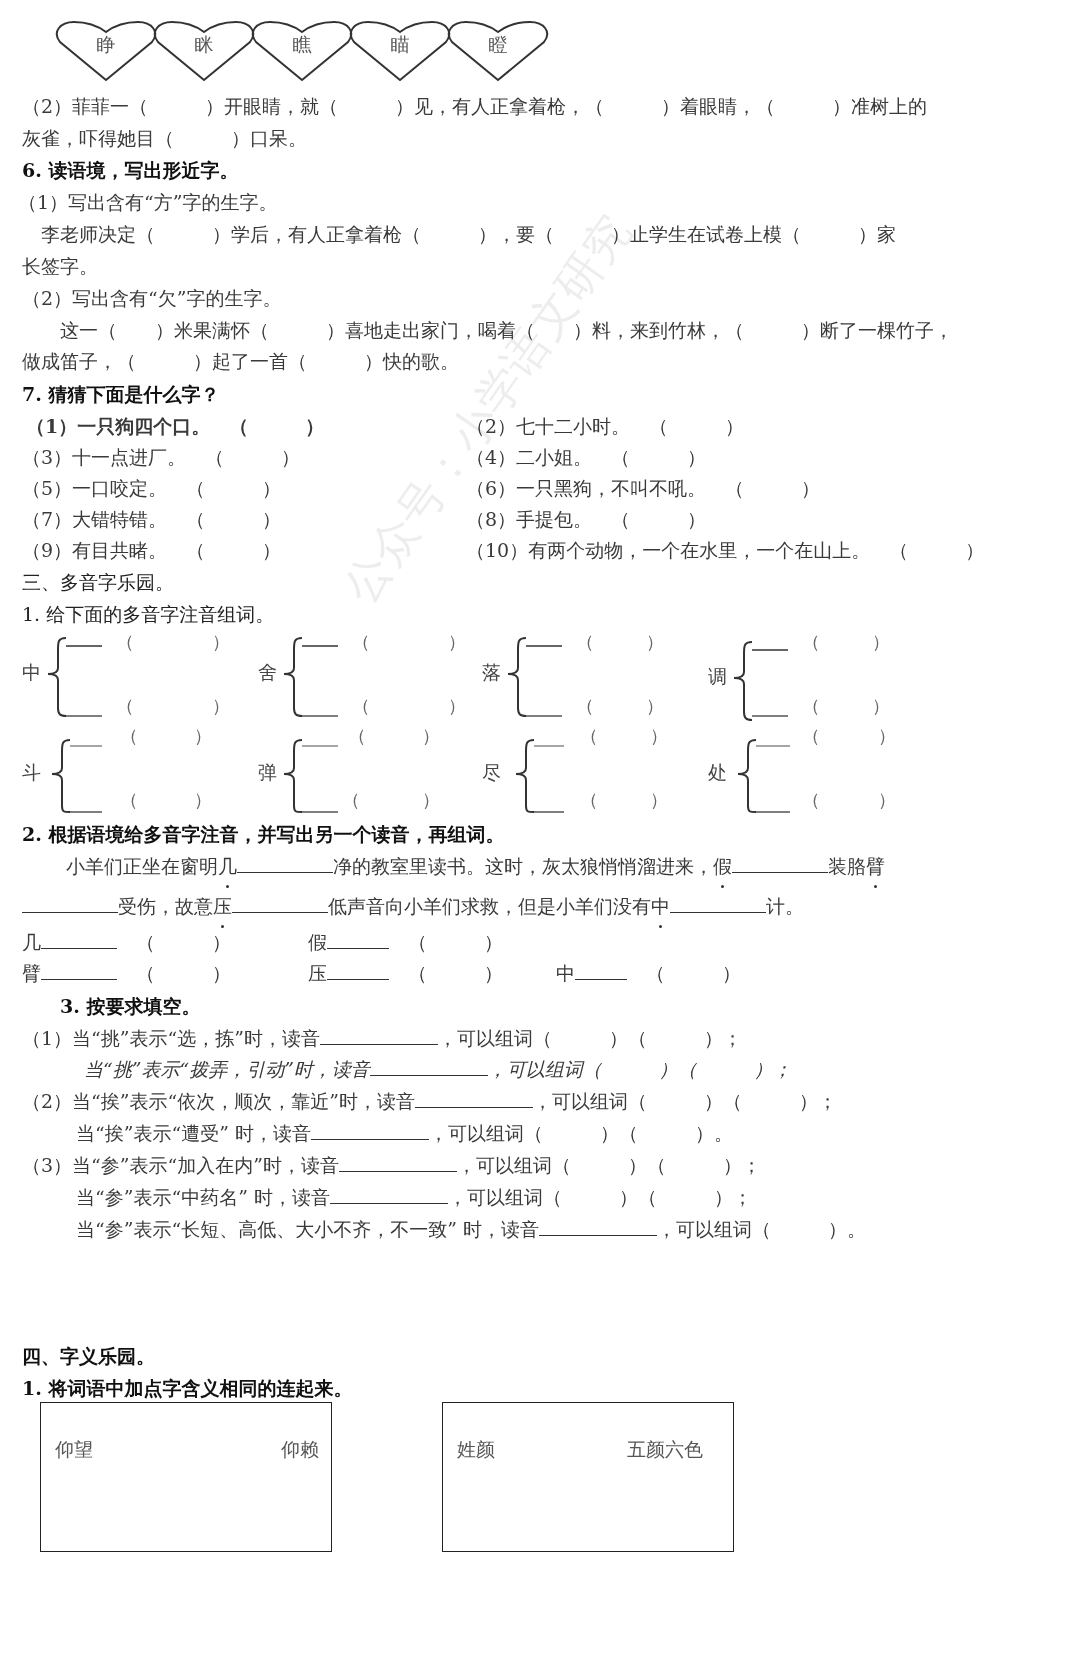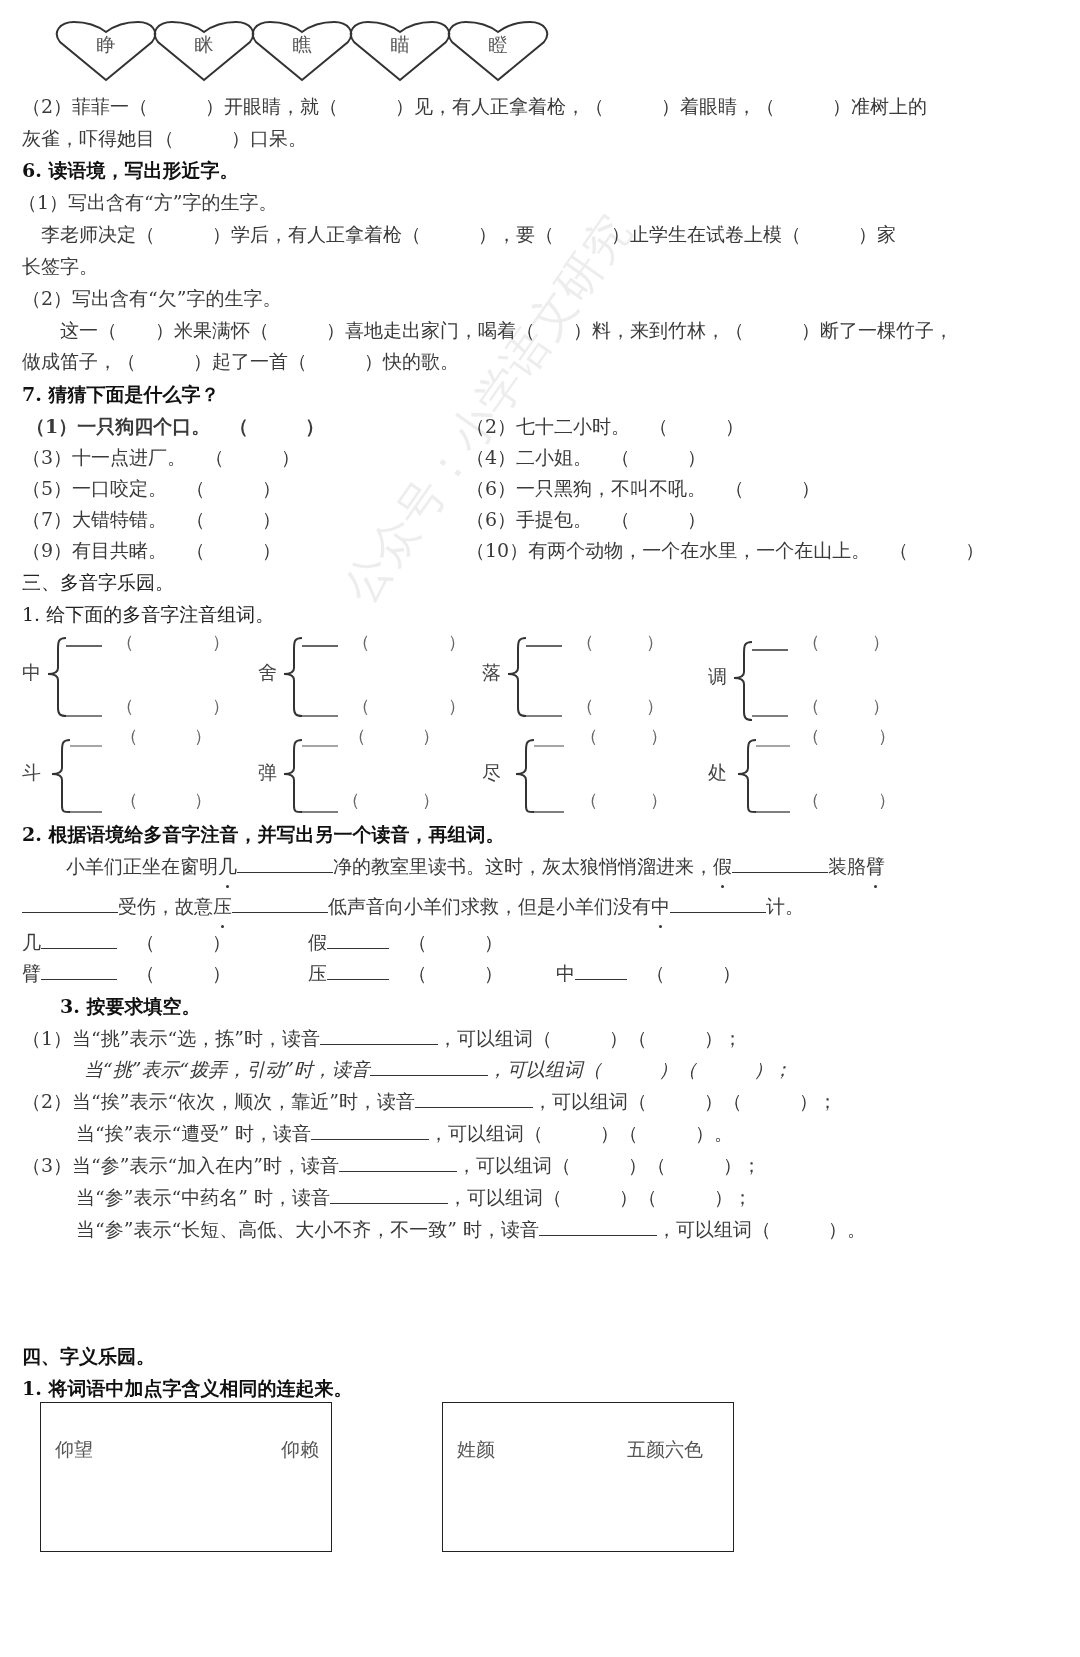--- a/index.html
+++ b/index.html
@@ -85,21 +85,21 @@
 <div class="abs line" style="left:22px;top:346px;font-family:Liberation Serif, serif;">做成笛子，（　　　）起了一首（　　　）快的歌。</div>
 
 <div class="abs line bold" style="left:22px;top:378px;">7. 猜猜下面是什么字？</div>
 <div class="abs line" style="left:26px;top:410px;font-weight:bold;">（1）一只狗四个口。　（　　　）</div>
 <div class="abs line" style="left:466px;top:410px;">（2）七十二小时。　（　　　）</div>
 <div class="abs line" style="left:22px;top:441px;">（3）十一点进厂。　（　　　）</div>
 <div class="abs line" style="left:466px;top:441px;">（4）二小姐。　（　　　）</div>
 <div class="abs line" style="left:22px;top:472px;">（5）一口咬定。　（　　　）</div>
 <div class="abs line" style="left:466px;top:472px;">（6）一只黑狗，不叫不吼。　（　　　）</div>
 <div class="abs line" style="left:22px;top:503px;">（7）大错特错。　（　　　）</div>
-<div class="abs line" style="left:466px;top:503px;">（6）手提包。　（　　　）</div>
+<div class="abs line" style="left:466px;top:503px;">（8）手提包。　（　　　）</div>
 <div class="abs line" style="left:22px;top:534px;">（9）有目共睹。　（　　　）</div>
 <div class="abs line" style="left:466px;top:534px;">（10）有两个动物，一个在水里，一个在山上。　（　　　）</div>
 
 <div class="abs line" style="left:22px;top:566px;color:#222;">三、多音字乐园。</div>
 <div class="abs line" style="left:22px;top:598px;color:#222;">1. 给下面的多音字注音组词。</div>
 
 <div class="poly" style="left:22px;top:630px;">
   <span class="ch">中</span>
   <svg width="60" height="90" viewBox="0 0 60 90">
       <path d="M22 8 C14 8 14 12 14 20 L14 38 C14 42 10 44 4 44 C10 44 14 46 14 50 L14 78 C14 84 16 86 22 86" fill="none" stroke="#333" stroke-width="2"></path>

